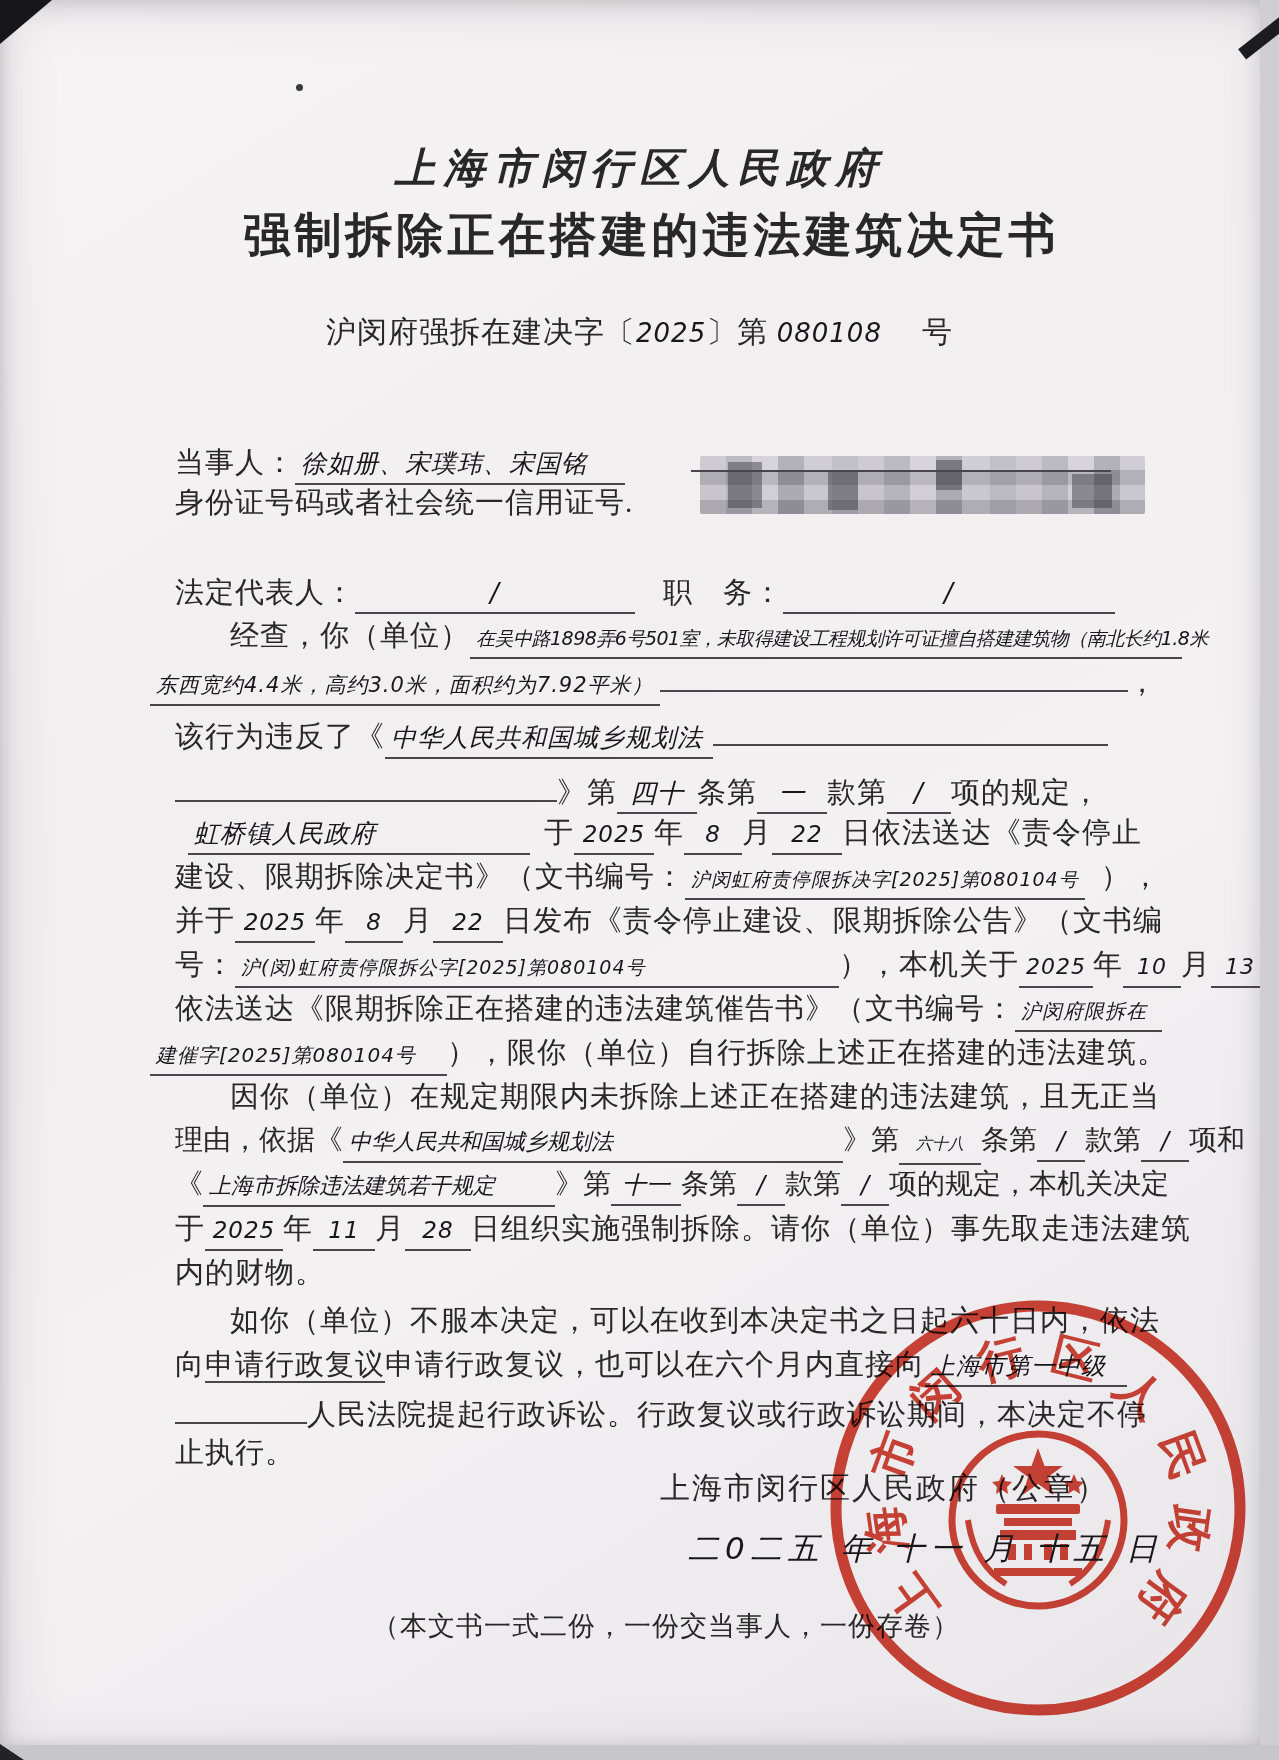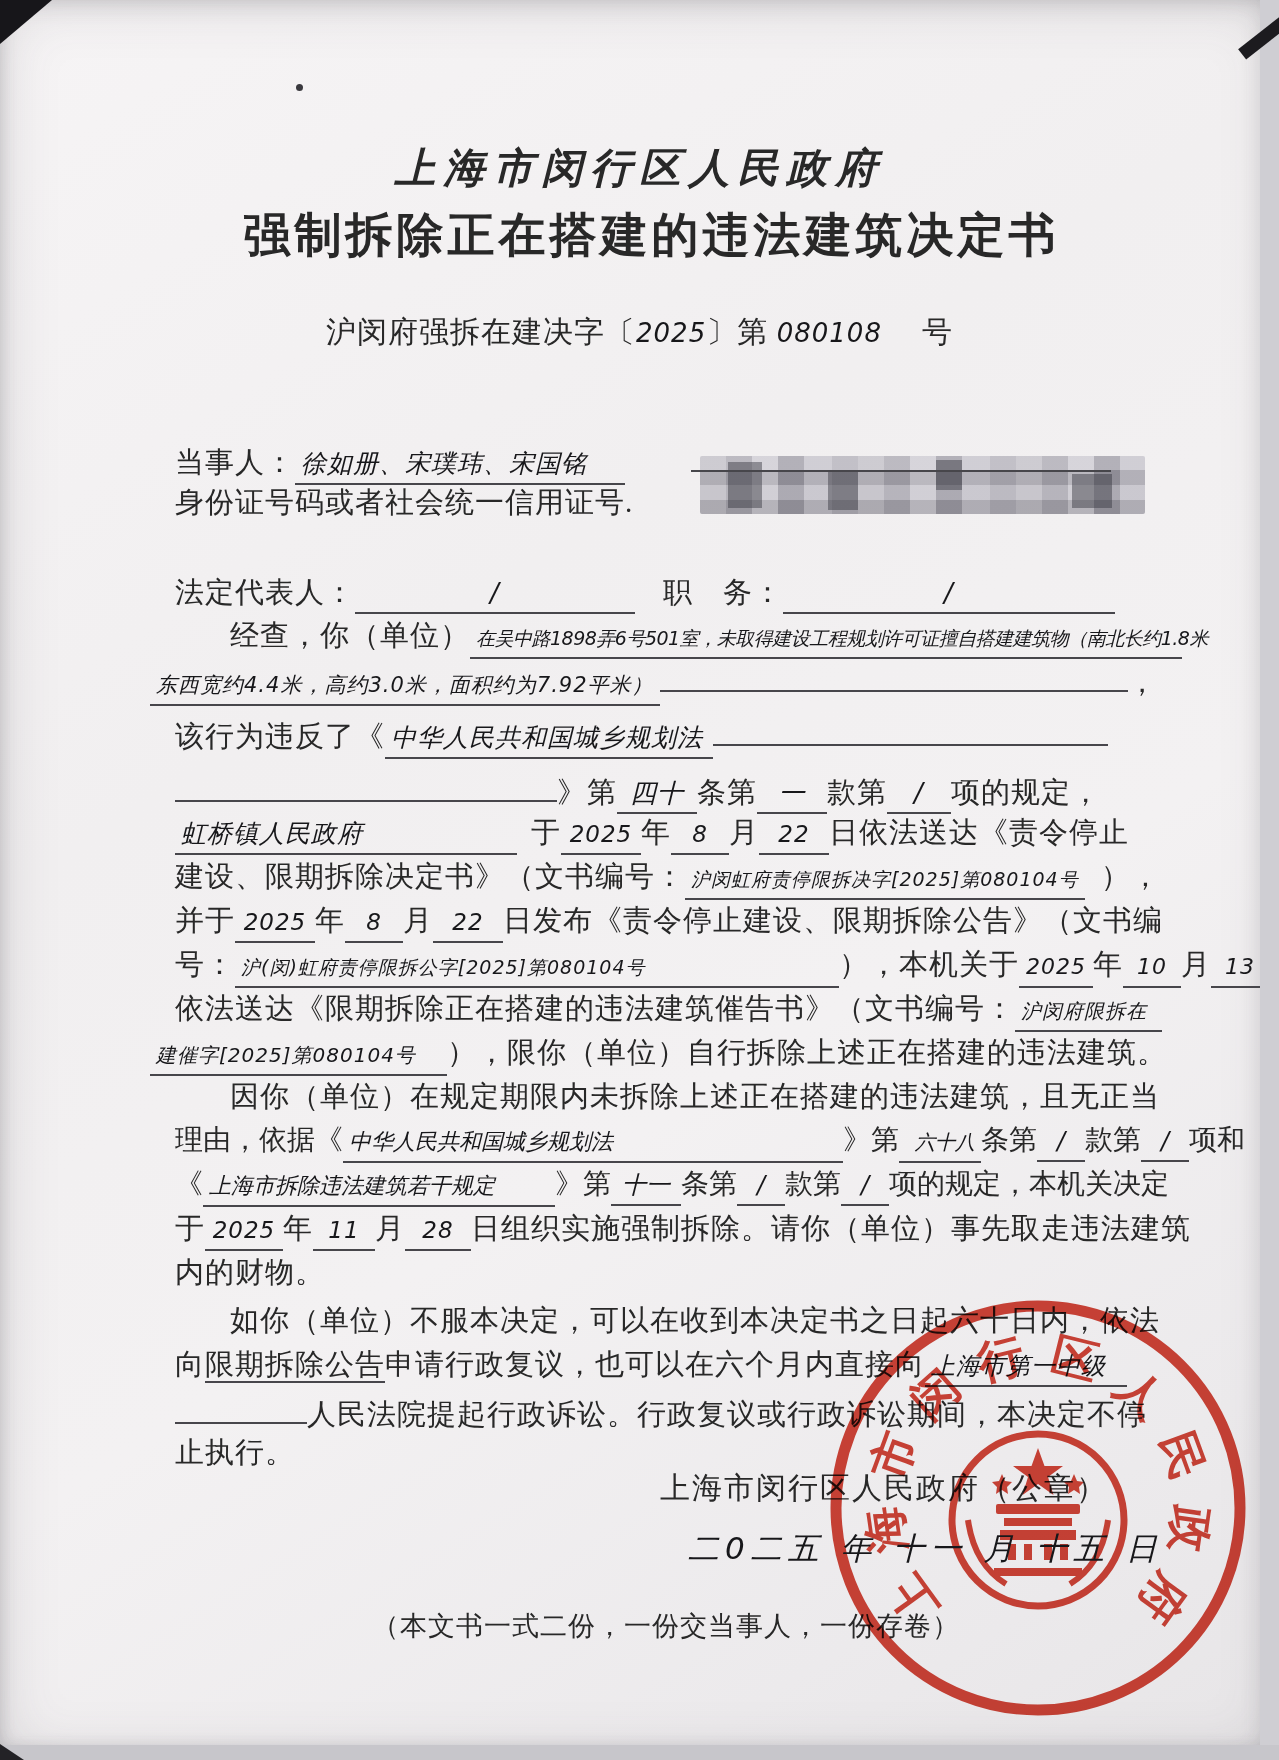--- a/index.html
+++ b/index.html
@@ -76,21 +76,21 @@
     <span class="hwu" style="min-width:440px;font-size:21px;">东西宽约4.4米，高约3.0米，面积约为7.92平米）</span><span class="blank" style="width:468px;"></span><span>，</span>
   </div>
 
   <div class="ln" style="top:768px;left:175px;">
     <span class="blank" style="width:382px;"></span><span>》第</span><span class="hwu tc" style="width:68px;font-size:26px;">四十</span><span>条第</span><span class="hwu tc" style="width:58px;font-size:26px;">一</span><span>款第</span><span class="hwu tc" style="width:52px;font-size:26px;">/</span><span>项的规定，</span>
   </div>
   <div class="ln" style="top:712px;left:175px;">
     <span>该行为违反了《</span><span class="hwu" style="min-width:316px;font-size:25px;">中华人民共和国城乡规划法</span><span class="blank" style="width:395px;"></span>
   </div>
 
-  <div class="ln" style="top:812px;left:175px;">
+  <div class="ln" style="top:812px;left:188px;">
     <span class="hwu" style="width:330px;font-size:25px;">虹桥镇人民政府</span><span style="margin-left:14px;">于</span><span class="hwu tc" style="width:68px;font-size:23px;">2025</span><span>年</span><span class="hwu tc" style="width:46px;font-size:23px;">8</span><span>月</span><span class="hwu tc" style="width:58px;font-size:23px;">22</span><span>日依法送达《责令停止</span>
   </div>
   <div class="ln" style="top:856px;left:175px;">
     <span>建设、限期拆除决定书》（文书编号：</span><span class="hwu" style="min-width:355px;font-size:19px;">沪闵虹府责停限拆决字[2025]第080104号</span><span style="margin-left:16px;">），</span>
   </div>
 
   <div class="ln" style="top:900px;left:175px;">
     <span>并于</span><span class="hwu tc" style="width:68px;font-size:23px;">2025</span><span>年</span><span class="hwu tc" style="width:46px;font-size:23px;">8</span><span>月</span><span class="hwu tc" style="width:58px;font-size:23px;">22</span><span>日发布《责令停止建设、限期拆除公告》（文书编</span>
   </div>
   <div class="ln" style="top:944px;left:175px;">
@@ -99,33 +99,33 @@
 
   <div class="ln" style="top:988px;left:175px;">
     <span>依法送达《限期拆除正在搭建的违法建筑催告书》（文书编号：</span><span class="hwu" style="min-width:135px;font-size:20px;">沪闵府限拆在</span>
   </div>
   <div class="ln" style="top:1032px;left:150px;">
     <span class="hwu" style="min-width:285px;font-size:20px;">建催字[2025]第080104号</span><span>），限你（单位）自行拆除上述正在搭建的违法建筑。</span>
   </div>
 
   <div class="ln" style="top:1076px;left:230px;">因你（单位）在规定期限内未拆除上述正在搭建的违法建筑，且无正当</div>
   <div class="ln" style="top:1120px;left:175px;font-size:28px;letter-spacing:0;">
-    <span>理由，依据《</span><span class="hwu" style="width:488px;font-size:22px;">中华人民共和国城乡规划法</span><span>》第</span><span class="hwu tc" style="width:70px;font-size:20px;text-align:right;">六十八</span><span>条第</span><span class="hwu tc" style="width:36px;font-size:24px;">/</span><span>款第</span><span class="hwu tc" style="width:36px;font-size:24px;">/</span><span>项和</span>
+    <span>理由，依据《</span><span class="hwu" style="width:488px;font-size:22px;">中华人民共和国城乡规划法</span><span>》第</span><span class="hwu tc" style="width:70px;font-size:16px;">六十八</span><span>条第</span><span class="hwu tc" style="width:36px;font-size:24px;">/</span><span>款第</span><span class="hwu tc" style="width:36px;font-size:24px;">/</span><span>项和</span>
   </div>
   <div class="ln" style="top:1164px;left:175px;font-size:28px;letter-spacing:0;">
     <span>《</span><span class="hwu" style="width:340px;font-size:22px;">上海市拆除违法建筑若干规定</span><span>》第</span><span class="hwu tc" style="width:58px;font-size:24px;">十一</span><span>条第</span><span class="hwu tc" style="width:36px;font-size:24px;">/</span><span>款第</span><span class="hwu tc" style="width:36px;font-size:24px;">/</span><span>项的规定，本机关决定</span>
   </div>
   <div class="ln" style="top:1208px;left:175px;">
     <span>于</span><span class="hwu tc" style="width:66px;font-size:23px;">2025</span><span>年</span><span class="hwu tc" style="width:50px;font-size:23px;">11</span><span>月</span><span class="hwu tc" style="width:54px;font-size:23px;">28</span><span>日组织实施强制拆除。请你（单位）事先取走违法建筑</span>
   </div>
   <div class="ln" style="top:1252px;left:175px;">内的财物。</div>
 
   <div class="ln" style="top:1300px;left:230px;">如你（单位）不服本决定，可以在收到本决定书之日起六十日内，依法</div>
   <div class="ln" style="top:1344px;left:175px;">
-    <span>向</span><span class="uprint">限期拆除公告</span><span>申请行政复议，也可以在六个月内直接向</span><span class="hwu" style="min-width:190px;font-size:24px;">上海市第一中级</span>
+    <span>向</span><span class="uprint">申请行政复议</span><span>申请行政复议，也可以在六个月内直接向</span><span class="hwu" style="min-width:190px;font-size:24px;">上海市第一中级</span>
   </div>
   <div class="ln" style="top:1390px;left:175px;">
     <span class="blank" style="width:132px;"></span><span>人民法院提起行政诉讼。行政复议或行政诉讼期间，本决定不停</span>
   </div>
   <div class="ln" style="top:1432px;left:175px;">止执行。</div>
 
   <div class="ln sig" style="top:1468px;left:660px;font-size:30px;letter-spacing:2px;">上海市闵行区人民政府（公章）</div>
   <div class="ln date-hw hw" style="top:1528px;left:688px;">二0二五 年 十一 月 十五 日</div>
 
   <div class="seal">

